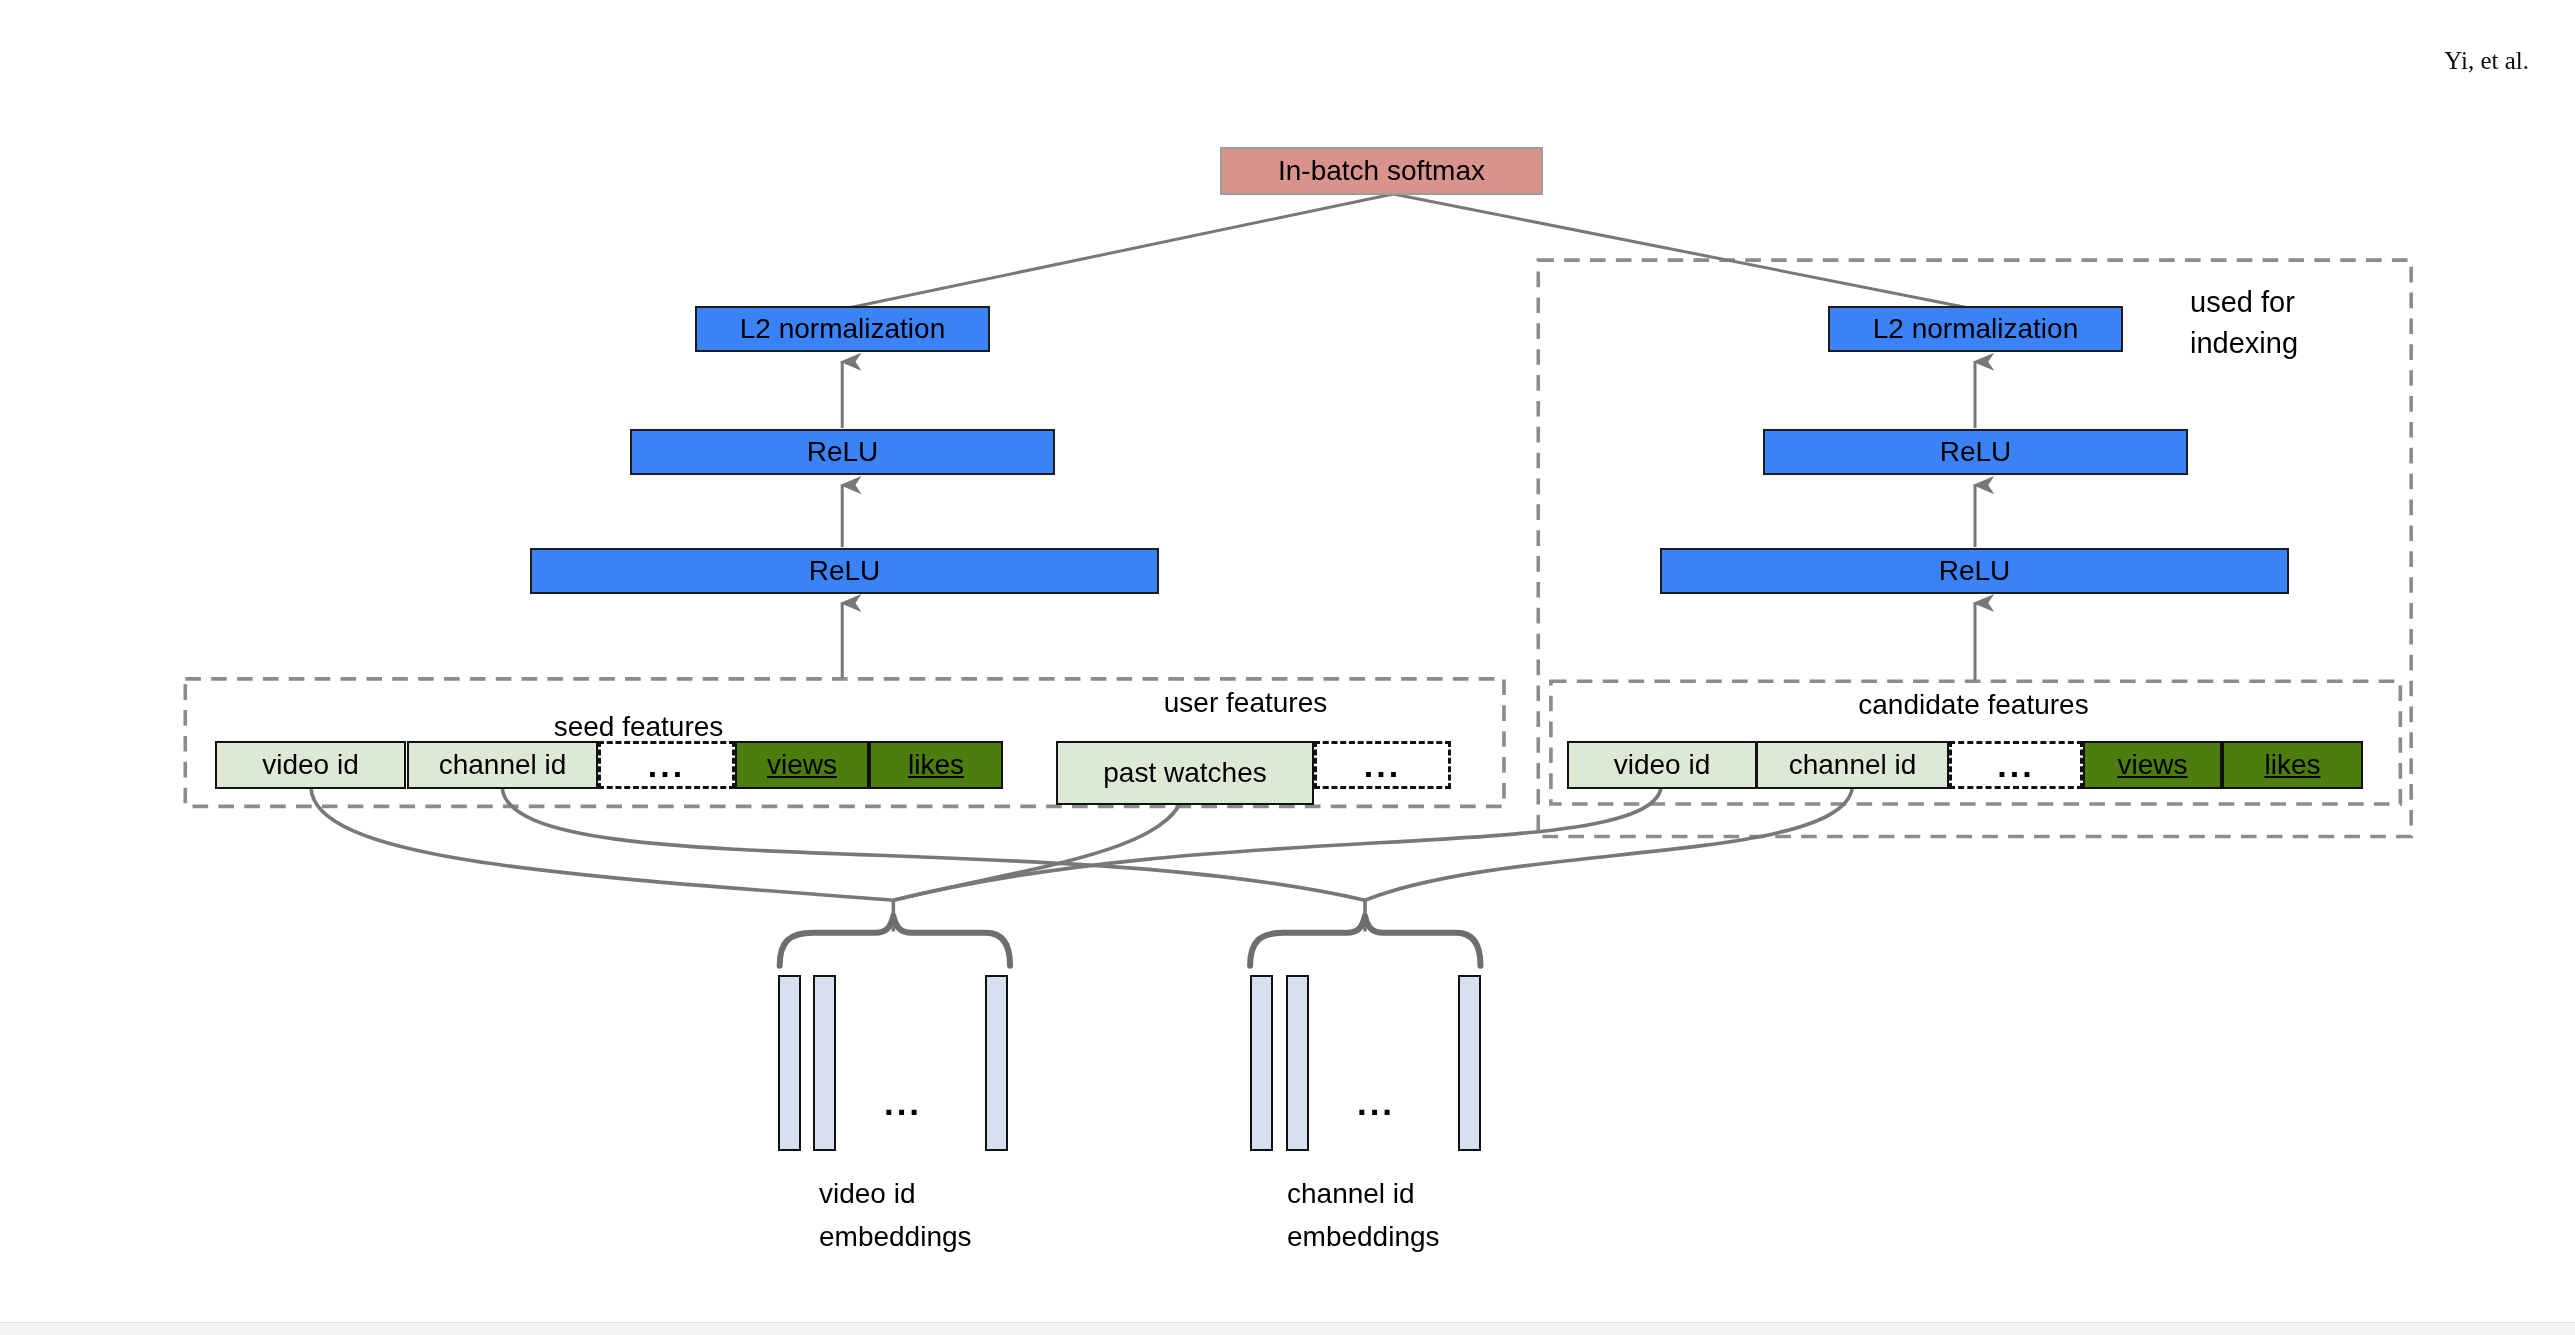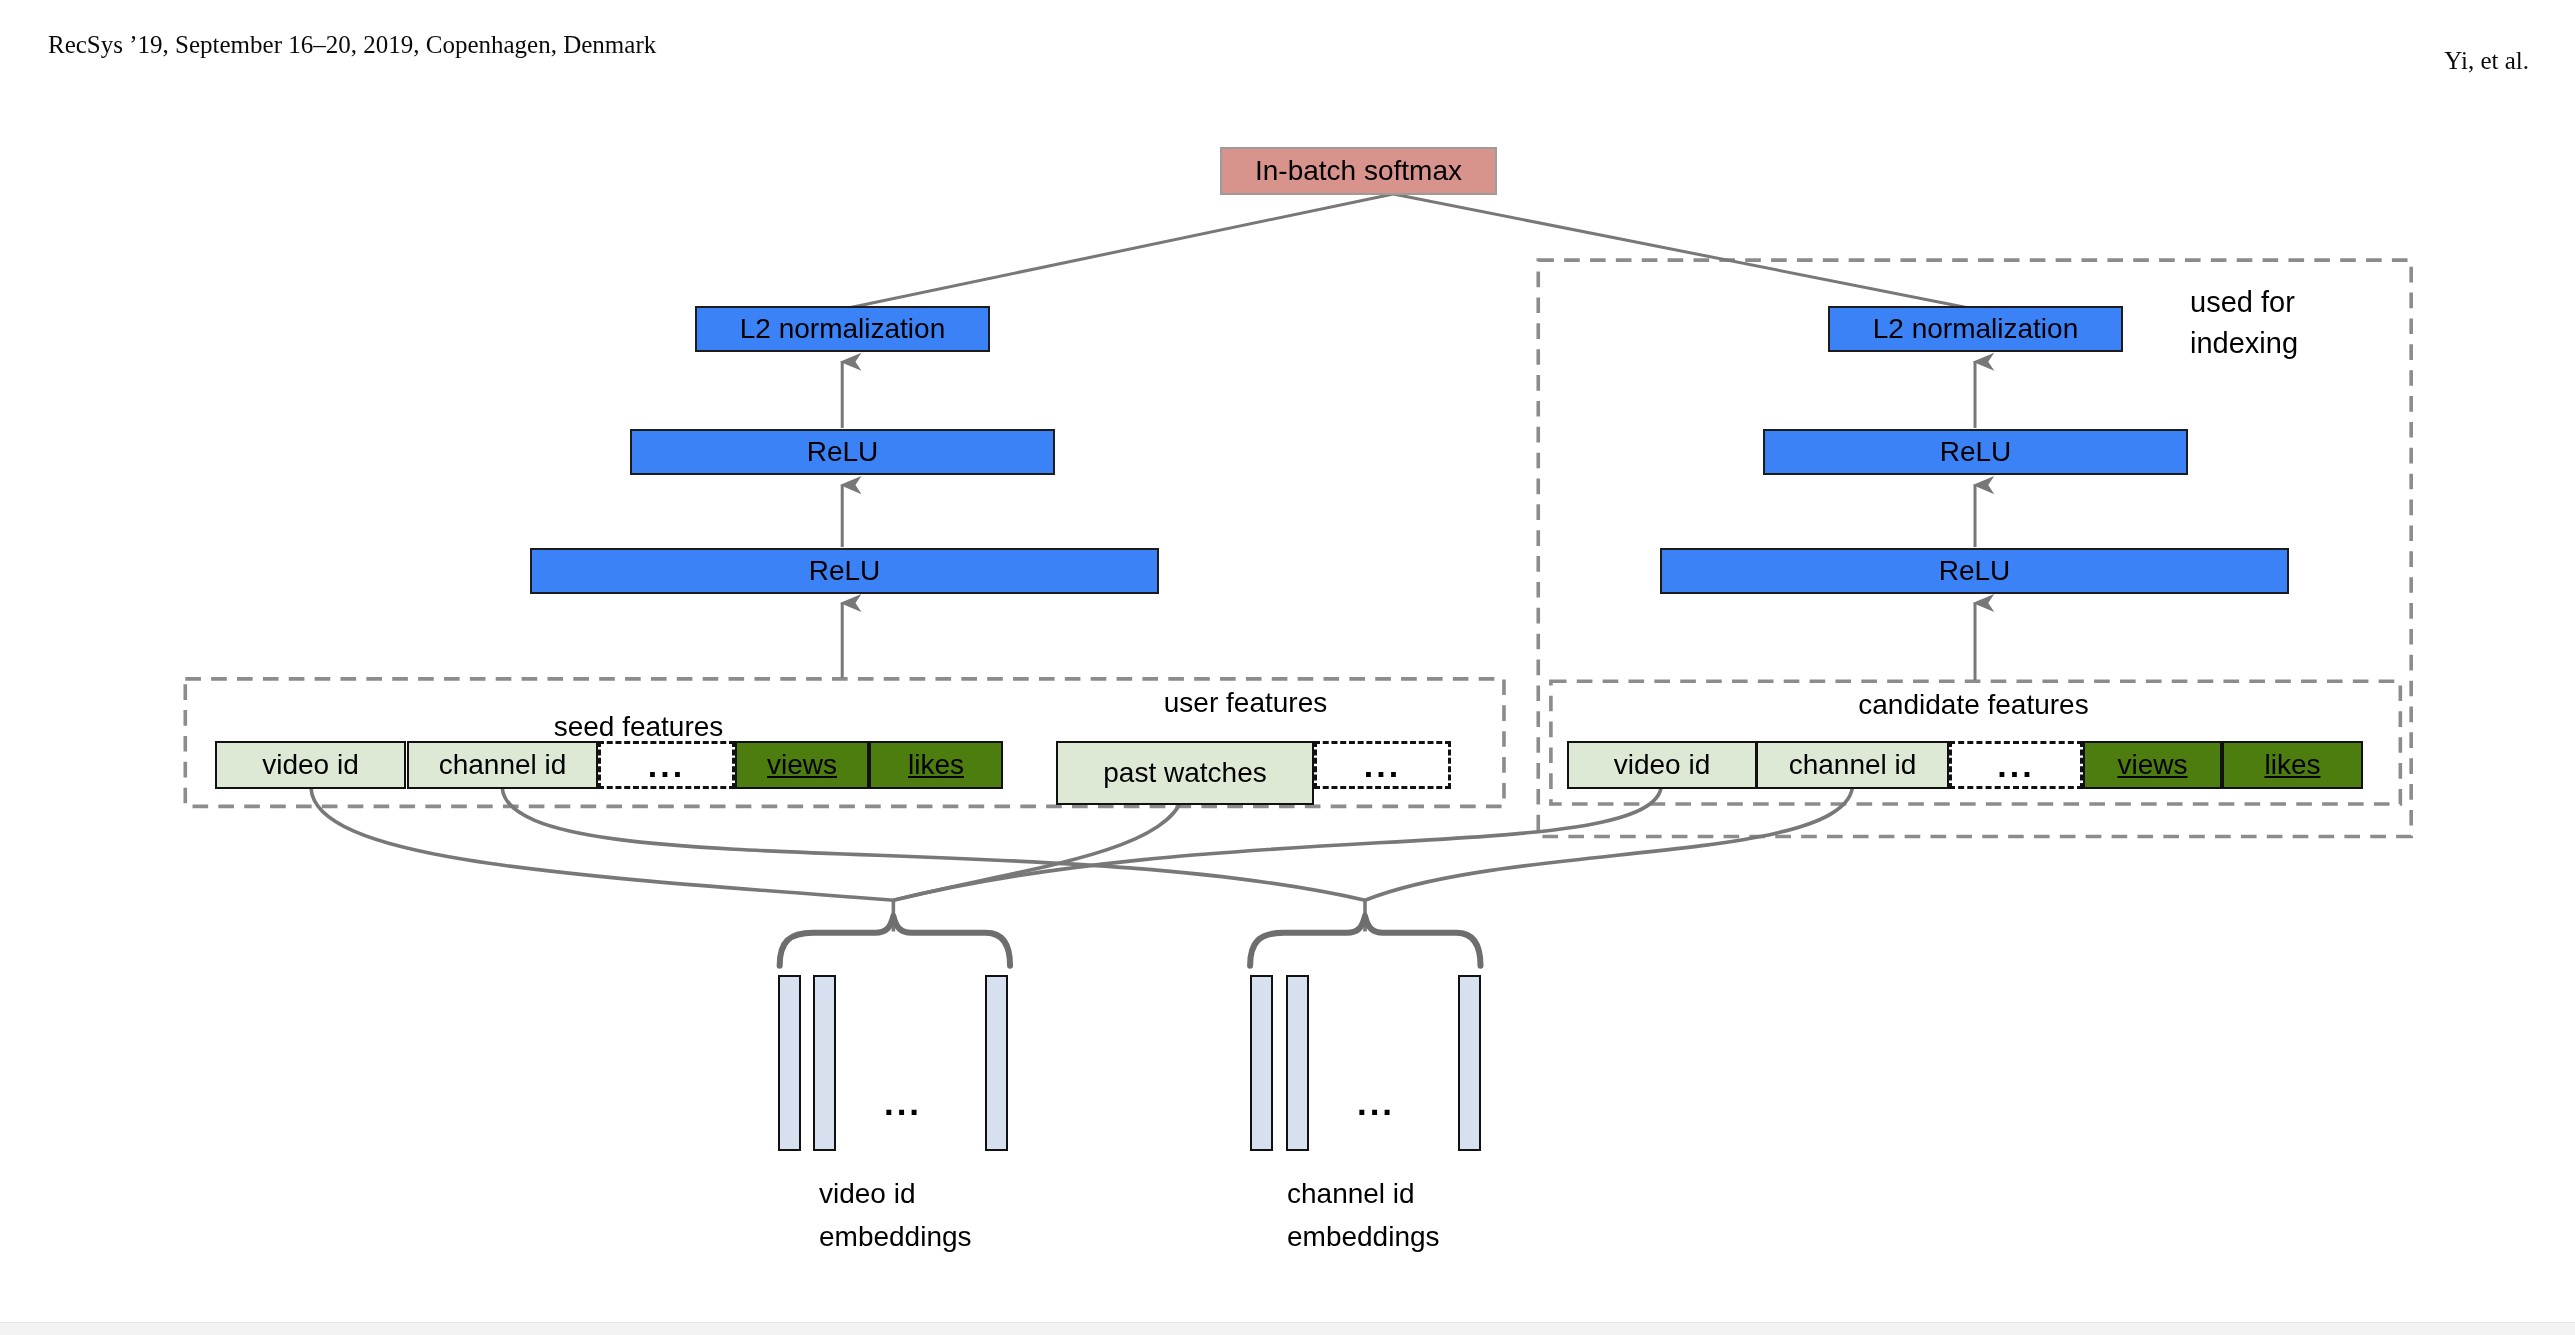--- a/index.html
+++ b/index.html
@@ -64,21 +64,20 @@
   .pageedge{
     position:absolute;left:0;right:0;bottom:0;height:13.2px;z-index:0;
     background:#f3f3f3;border-top:1.2px solid #e3e3e3;
   }
 </style>
 </head>
 <body>
 
 <div id="canvas">
 
-  <div class="hdr serif" style="left:48px;">RecSys ’19, September 16–20, 2019, Copenhagen, Denmark</div>
   <div class="hdr serif" style="right:47px;margin-top:16px;">Yi, et al.</div>
 
   <svg class="wires" width="2576" height="1336" viewBox="0 0 4282 2220">
     <defs>
       <marker id="ah" markerUnits="userSpaceOnUse" markerWidth="34" markerHeight="40" refX="17" refY="6" orient="auto-start-reverse">
         <path d="M2,38 L17,2 L32,38 L17,28 Z" fill="#787878"></path>
       </marker>
     </defs>
 
     <rect x="308" y="1128" width="2192" height="212" fill="none" stroke="#8c8c8c" stroke-width="6" stroke-dasharray="26 17"></rect>
@@ -102,21 +101,21 @@
     <path d="M2761,1310 C2735,1435 2040,1360 1485,1496" fill="none" stroke="#787878" stroke-width="6"></path>
     <path d="M3079,1310 C3058,1435 2510,1400 2269,1496" fill="none" stroke="#787878" stroke-width="6"></path>
 
     <path d="M1485,1494 L1485,1548" fill="none" stroke="#787878" stroke-width="6"></path>
     <path d="M2269,1494 L2269,1548" fill="none" stroke="#787878" stroke-width="6"></path>
 
     <path d="M1296,1605 C1296,1565 1312,1550 1352,1550 L1455,1550 C1472,1550 1480,1543 1485,1522 C1490,1543 1498,1550 1515,1550 L1639,1550 C1663,1550 1679,1565 1679,1605" fill="none" stroke="#6e6e6e" stroke-width="10" stroke-linecap="round" stroke-linejoin="round"></path>
     <path d="M2078,1605 C2078,1565 2094,1550 2134,1550 L2239,1550 C2256,1550 2264,1543 2269,1522 C2274,1543 2282,1550 2299,1550 L2421,1550 C2445,1550 2461,1565 2461,1605" fill="none" stroke="#6e6e6e" stroke-width="10" stroke-linecap="round" stroke-linejoin="round"></path>
   </svg>
 
-  <div class="box pink-g" style="left:1220px;top:147px;width:277px;height:48px;">
+  <div class="box pink-g" style="left:1220px;top:147px;width:323px;height:48px;">
     <span>In-batch softmax</span>
   </div>
 
   <div class="box pink" style="left:695px;top:306px;width:295px;height:46px;">
     <span>L2 normalization</span>
   </div>
   <div class="box pink" style="left:630px;top:429px;width:425px;height:46px;">
     <span>ReLU</span>
   </div>
   <div class="box pink" style="left:530px;top:548px;width:629px;height:46px;">

